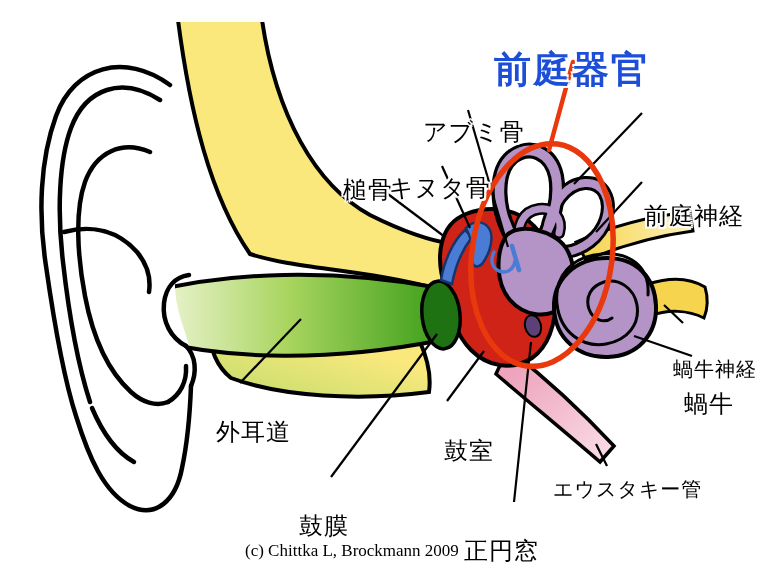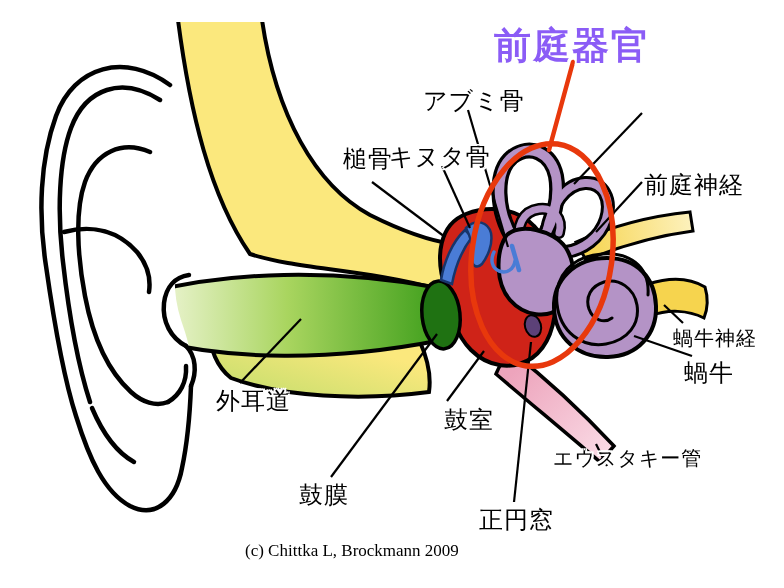--- a/index.html
+++ b/index.html
@@ -1,24 +1,24 @@
 <!DOCTYPE html>
 <html><head>
 <meta charset="utf-8">
 <style>
   html,body{margin:0;padding:0;background:#fff;}
   .stage{position:relative;width:784px;height:588px;background:#fff;overflow:hidden;
          font-family:"DejaVu Sans","Liberation Sans",sans-serif;}
   .stage svg{position:absolute;left:0;top:0;}
   .label{position:absolute;z-index:3;font-size:24px;color:#000;white-space:nowrap;letter-spacing:1px;
          text-shadow:-2px -2px 0 #fff,0 -2px 0 #fff,2px -2px 0 #fff,-2px 0 0 #fff,2px 0 0 #fff,
-                     -2px 2px 0 #fff,0 2px 0 #fff,2px 2px 0 #fff;}
+                     -2px 2px 0 #fff,0 2px 0 #fff,2px 2px 0 #fff;margin-top:31px;}
   .label.small{font-size:20px;}
-  .title{position:absolute;z-index:3;font-size:37px;font-weight:bold;color:#8b5cf6;letter-spacing:2px;white-space:nowrap;
-         text-shadow:-2px -2px 0 #fff,2px -2px 0 #fff,-2px 2px 0 #fff,2px 2px 0 #fff;}
+  .title{position:absolute;z-index:3;font-size:37px;font-weight:bold;color:#1d4ed8;letter-spacing:2px;white-space:nowrap;
+         text-shadow:-2px -2px 0 #fff,2px -2px 0 #fff,-2px 2px 0 #fff,2px 2px 0 #fff;margin-top:24px;}
   .credit{position:absolute;z-index:3;font-size:17px;color:#000;white-space:nowrap;
           font-family:Liberation Serif, serif;}
 </style>
 </head>
 <body>
 
 <div class="stage">
 
   <svg width="784" height="588" viewBox="0 0 784 588">
     <defs>
@@ -112,16 +112,16 @@
   <div class="label" style="left:423px;top:85px">アブミ骨</div>
   <div class="label" style="left:343px;top:143px">槌骨</div>
   <div class="label" style="left:389px;top:141px">キヌタ骨</div>
   <div class="label" style="left:644px;top:169px">前庭神経</div>
   <div class="label small" style="left:673px;top:325px">蝸牛神経</div>
   <div class="label" style="left:684px;top:357px">蝸牛</div>
   <div class="label" style="left:216px;top:385px">外耳道</div>
   <div class="label" style="left:444px;top:404px">鼓室</div>
   <div class="label" style="left:299px;top:479px">鼓膜</div>
   <div class="label small" style="left:553px;top:445px">エウスタキー管</div>
-  <div class="label" style="left:479px;top:504px">正円窓</div>
+  <div class="label" style="left:464px;top:504px">正円窓</div>
   <div class="credit" style="left:245px;top:541px">(c) Chittka L, Brockmann 2009</div>
 
 </div>
 
 </body></html>

